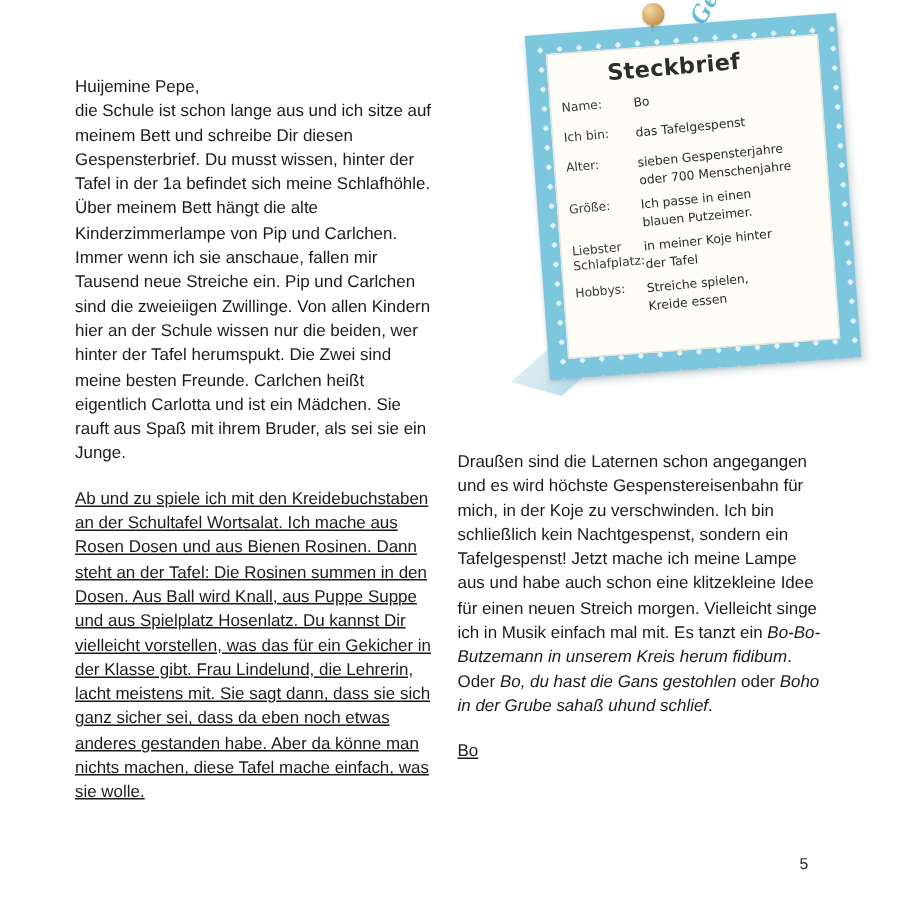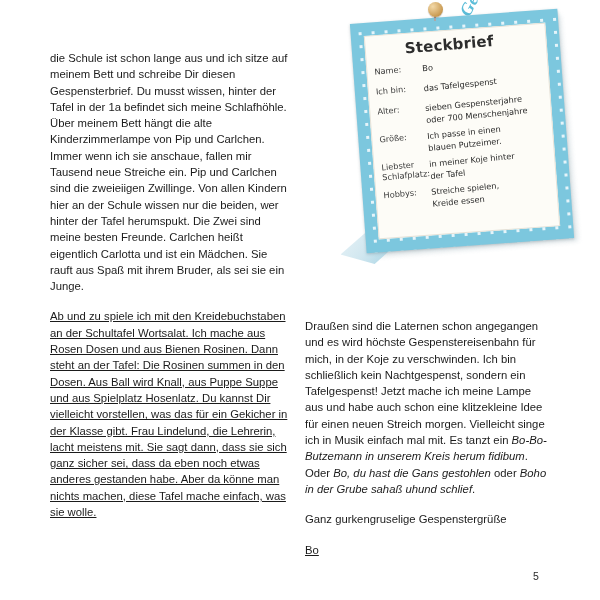--- a/index.html
+++ b/index.html
@@ -34,21 +34,21 @@
   }
   .col p:last-child { margin-bottom: 0; text-decoration: underline; }
 
   #col-left {
     left: 50px;
     top: 50px;
     width: 238px;
   }
   #col-right-top {
     left: 305px;
-    top: 318px;
+    top: 300px;
     width: 245px;
   }
   .salutation {
     margin-bottom: 0 !important;
   }
   em {
     font-style: italic;
   }
 
   
@@ -202,29 +202,29 @@
     transform: rotate(-3deg);
     opacity: 0.95;
   }
 </style>
 </head>
 <body>
 
 <div class="page">
 
   <div class="col" id="col-left">
+    <p class="salutation">Huijemine Pepe,</p>
     <p>die Schule ist schon lange aus und ich sitze auf meinem Bett und schreibe Dir diesen Gespensterbrief. Du musst wissen, hinter der Tafel in der 1a befindet sich meine Schlafhöhle. Über meinem Bett hängt die alte Kinderzimmerlampe von Pip und Carlchen. Immer wenn ich sie anschaue, fallen mir Tausend neue Streiche ein. Pip und Carlchen sind die zweieiigen Zwillinge. Von allen Kindern hier an der Schule wissen nur die beiden, wer hinter der Tafel herumspukt. Die Zwei sind meine besten Freunde. Carlchen heißt eigentlich Carlotta und ist ein Mädchen. Sie rauft aus Spaß mit ihrem Bruder, als sei sie ein Junge.</p>
     <p>Ab und zu spiele ich mit den Kreidebuchstaben an der Schultafel Wortsalat. Ich mache aus Rosen Dosen und aus Bienen Rosinen. Dann steht an der Tafel: Die Rosinen summen in den Dosen. Aus Ball wird Knall, aus Puppe Suppe und aus Spielplatz Hosenlatz. Du kannst Dir vielleicht vorstellen, was das für ein Gekicher in der Klasse gibt. Frau Lindelund, die Lehrerin, lacht meistens mit. Sie sagt dann, dass sie sich ganz sicher sei, dass da eben noch etwas anderes gestanden habe. Aber da könne man nichts machen, diese Tafel mache einfach, was sie wolle.</p>
   </div>
 
   <div class="col" id="col-right-top">
     <p>
       <span>Draußen sind die Laternen schon angegangen und es wird höchste Gespenstereisenbahn für mich, in der Koje zu verschwinden. Ich bin schließlich kein Nachtgespenst, sondern ein Tafelgespenst! Jetzt mache ich meine Lampe aus und habe auch schon eine klitzekleine Idee für einen neuen Streich morgen. Vielleicht singe ich in Musik einfach mal mit. Es tanzt ein <em>Bo-Bo-Butzemann in unserem Kreis herum fidibum</em>. Oder <em>Bo, du hast die Gans gestohlen</em> oder <em>Boho in der Grube sahaß uhund schlief</em>.</span>
     </p>
-    <p>Ganz gurkengruselige Gespenstergrüße</p>
     <p>Bo</p>
   </div>
 
   <div id="page-number">5</div>
 
   <div id="side-title">Gespenster mögen Wortsalat</div>
 
   <div id="illustration">
     <div id="card-shadow"></div>
     <div id="curl"></div>

